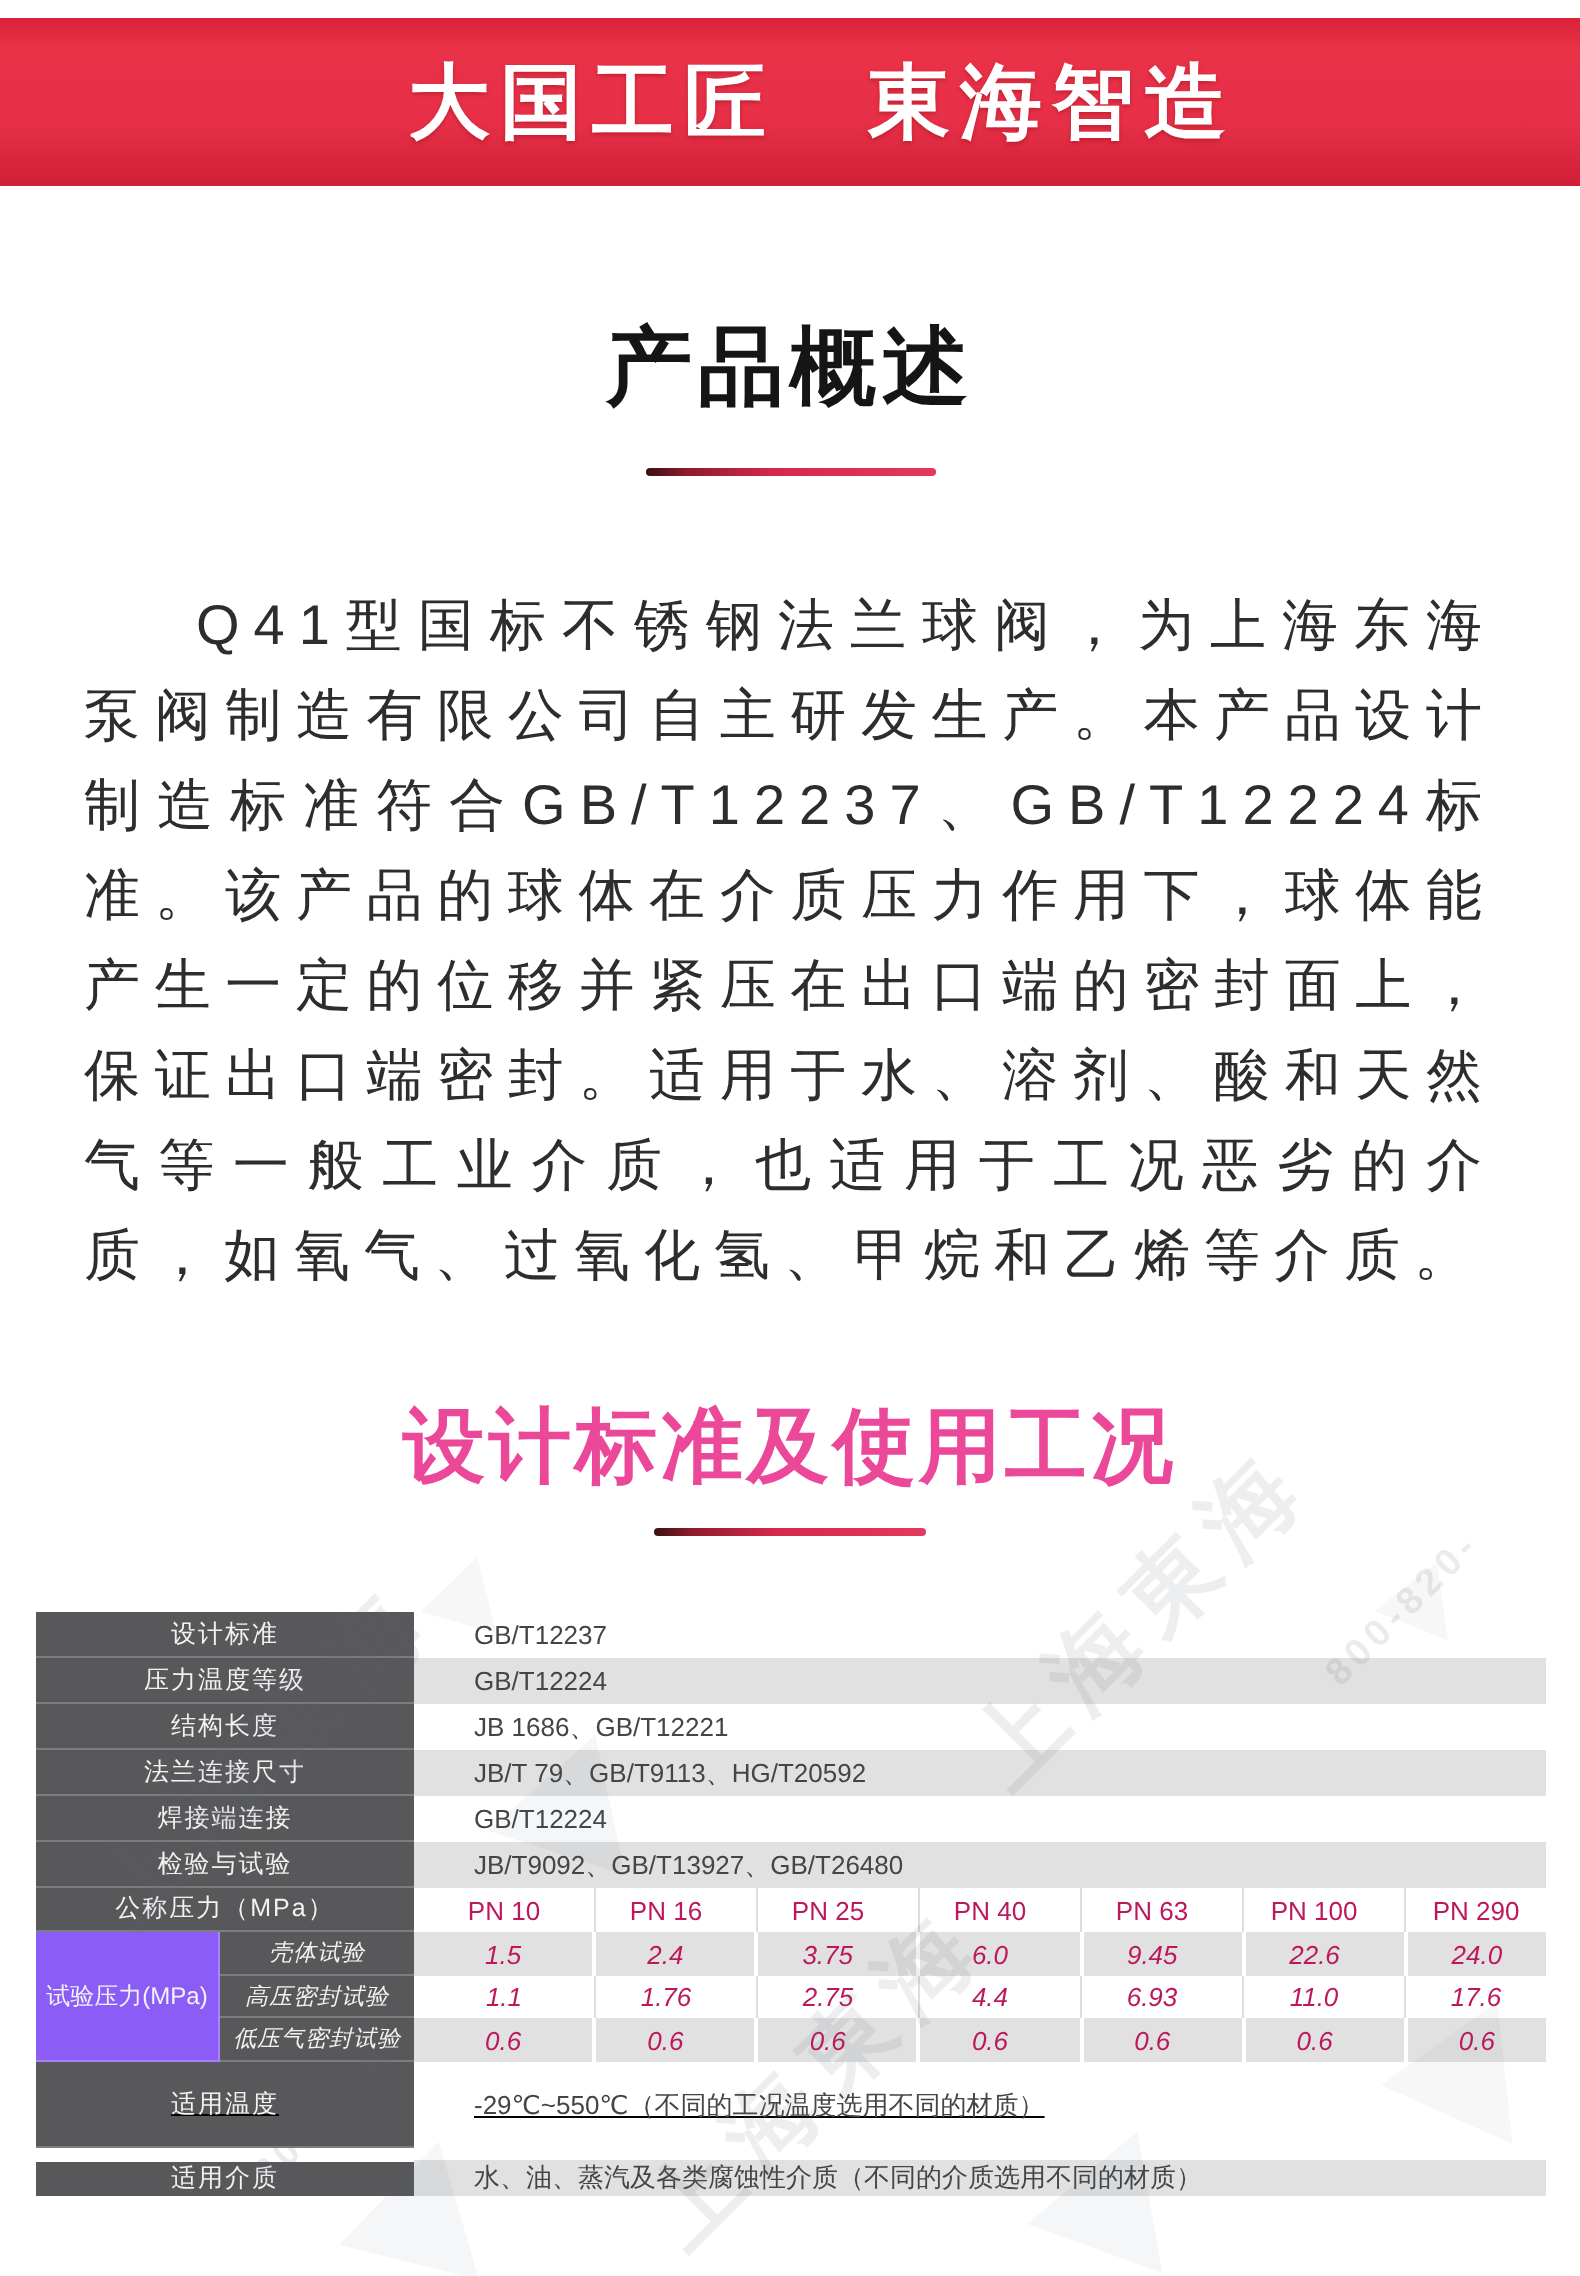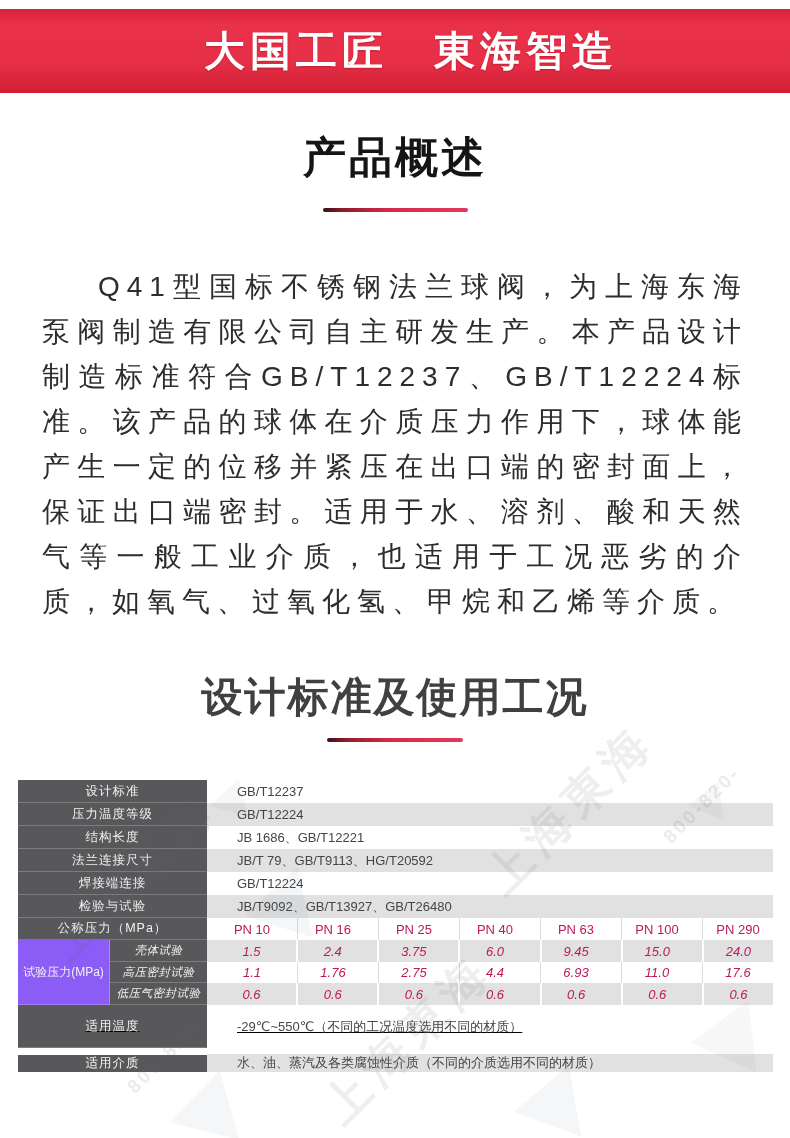--- a/index.html
+++ b/index.html
@@ -13,26 +13,26 @@
     margin-top:9px; height:84px; width:790px;
     background:linear-gradient(180deg,#d92137 0%, #e93248 18%, #e73048 62%, #d01f35 100%);
     display:flex; align-items:center; justify-content:center;padding-left:32px;
   }
   .banner-title {
     color:#ffffff; font-size:41px; font-weight:900; letter-spacing:5px;
     text-shadow:0 1px 2px rgba(120,0,10,.35);
   }
   
   .h1 {
-    margin-top:36px; text-align:center; font-size:43px; font-weight:900;
+    margin-top:62px; text-align:center; font-size:43px; font-weight:900;
     color:#151515; letter-spacing:3px;
   }
   .h2 {
     margin-top:46px; text-align:center; font-size:41px; font-weight:900;
-    color:#404040; letter-spacing:2px;
+    color:#ec4899; letter-spacing:2px;
   }
   .rule {
     height:4px; border-radius:2px; margin:21px auto 0;
     background:linear-gradient(90deg,#3a1016 0%, #8e1c2a 14%, #d6294a 45%, #e2395c 100%);
   }
   .rule-1 { width:145px; }
   .rule-2 { width:136px; margin-top:13px; }
   
   .para {
     margin:52px 42px 0 42px; color:#2d2d2d; font-size:28px; line-height:45px;
@@ -146,21 +146,21 @@
       <div class="group-rows">
 
         <div class="srow h22">
           <div class="sub-lbl">壳体试验</div>
           <div class="vcells bg-g sep-w">
             <div class="vcell">1.5</div>
             <div class="vcell">2.4</div>
             <div class="vcell">3.75</div>
             <div class="vcell">6.0</div>
             <div class="vcell">9.45</div>
-            <div class="vcell">15.0</div>
+            <div class="vcell">22.6</div>
             <div class="vcell">24.0</div>
           </div>
         </div>
 
         <div class="srow h21">
           <div class="sub-lbl">高压密封试验</div>
           <div class="vcells bg-w sep-l">
             <div class="vcell">1.1</div>
             <div class="vcell">1.76</div>
             <div class="vcell">2.75</div>

